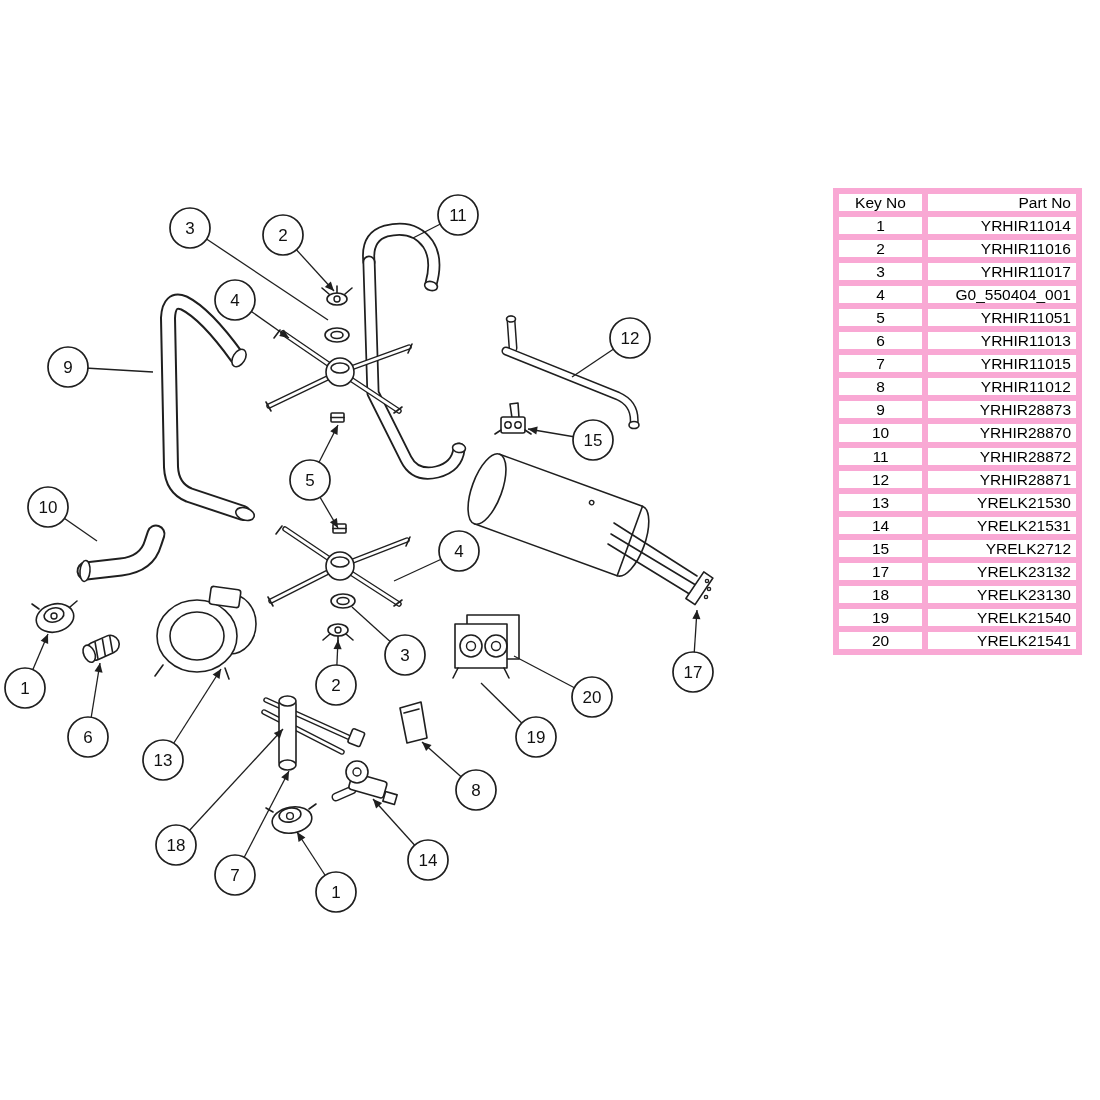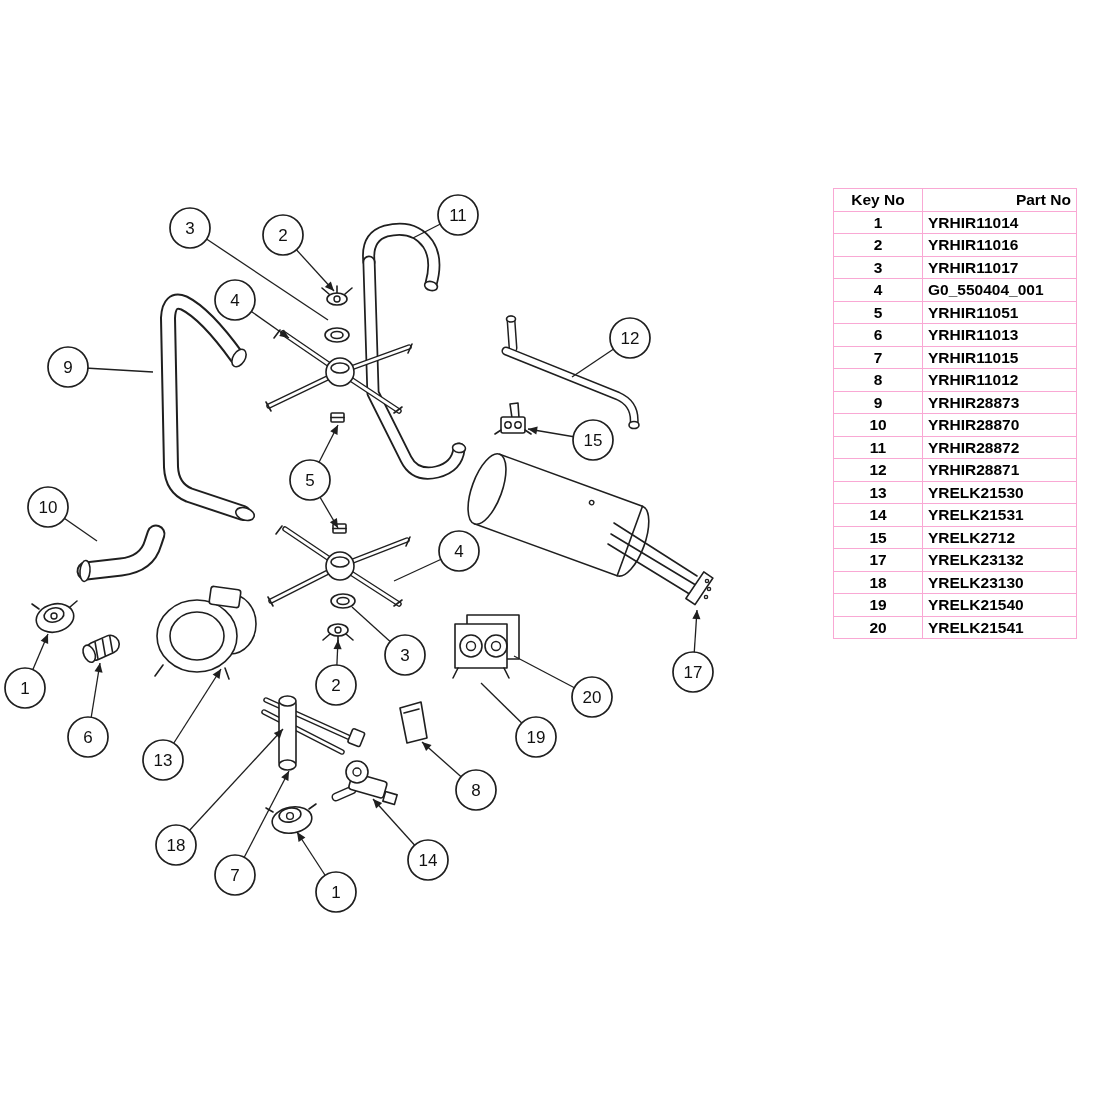--- a/index.html
+++ b/index.html
@@ -26,26 +26,26 @@
   .rod-i{fill:none;stroke:#fff;stroke-width:2.8;}
 
   .leader { stroke:var(--line); stroke-width:1.3; fill:none; }
   .arrowhead { fill:var(--line); stroke:none; }
   .callout-circle { fill:#fff; stroke:var(--line); stroke-width:1.7; }
   .callout-label  { font-family:"Liberation Sans", sans-serif; font-size:17px; fill:#111; text-anchor:middle; }
 
   
   .parts-table { position:absolute; left:833px; top:188px; border-collapse:collapse;
                  table-layout:fixed; width:243px; background:#fff; font-size:15.5px; color:#000; }
-  .parts-table th, .parts-table td { border:1px solid #f9a8d4; height:22.5px; padding:0 5px;
-                 line-height:1.1; white-space:nowrap; overflow:hidden; font-weight:bold; }
+  .parts-table th, .parts-table td { border:6px solid #f9a8d4; height:22.5px; padding:0 5px;
+                 line-height:1.1; white-space:nowrap; overflow:hidden; font-weight:normal; }
   .col-key  { width:89px; }
   .col-part { width:154px; }
   .key-cell  { text-align:center; }
-  .part-cell { text-align:left; }
+  .part-cell { text-align:right; }
   th.key-h   { text-align:center; }
   th.part-h  { text-align:right; }
 </style>
 </head>
 <body>
 
 <div class="stage">
 
   <svg class="diagram" width="1100" height="1100" viewBox="0 0 1100 1100">
     <g stroke-linecap="round" stroke-linejoin="round">

